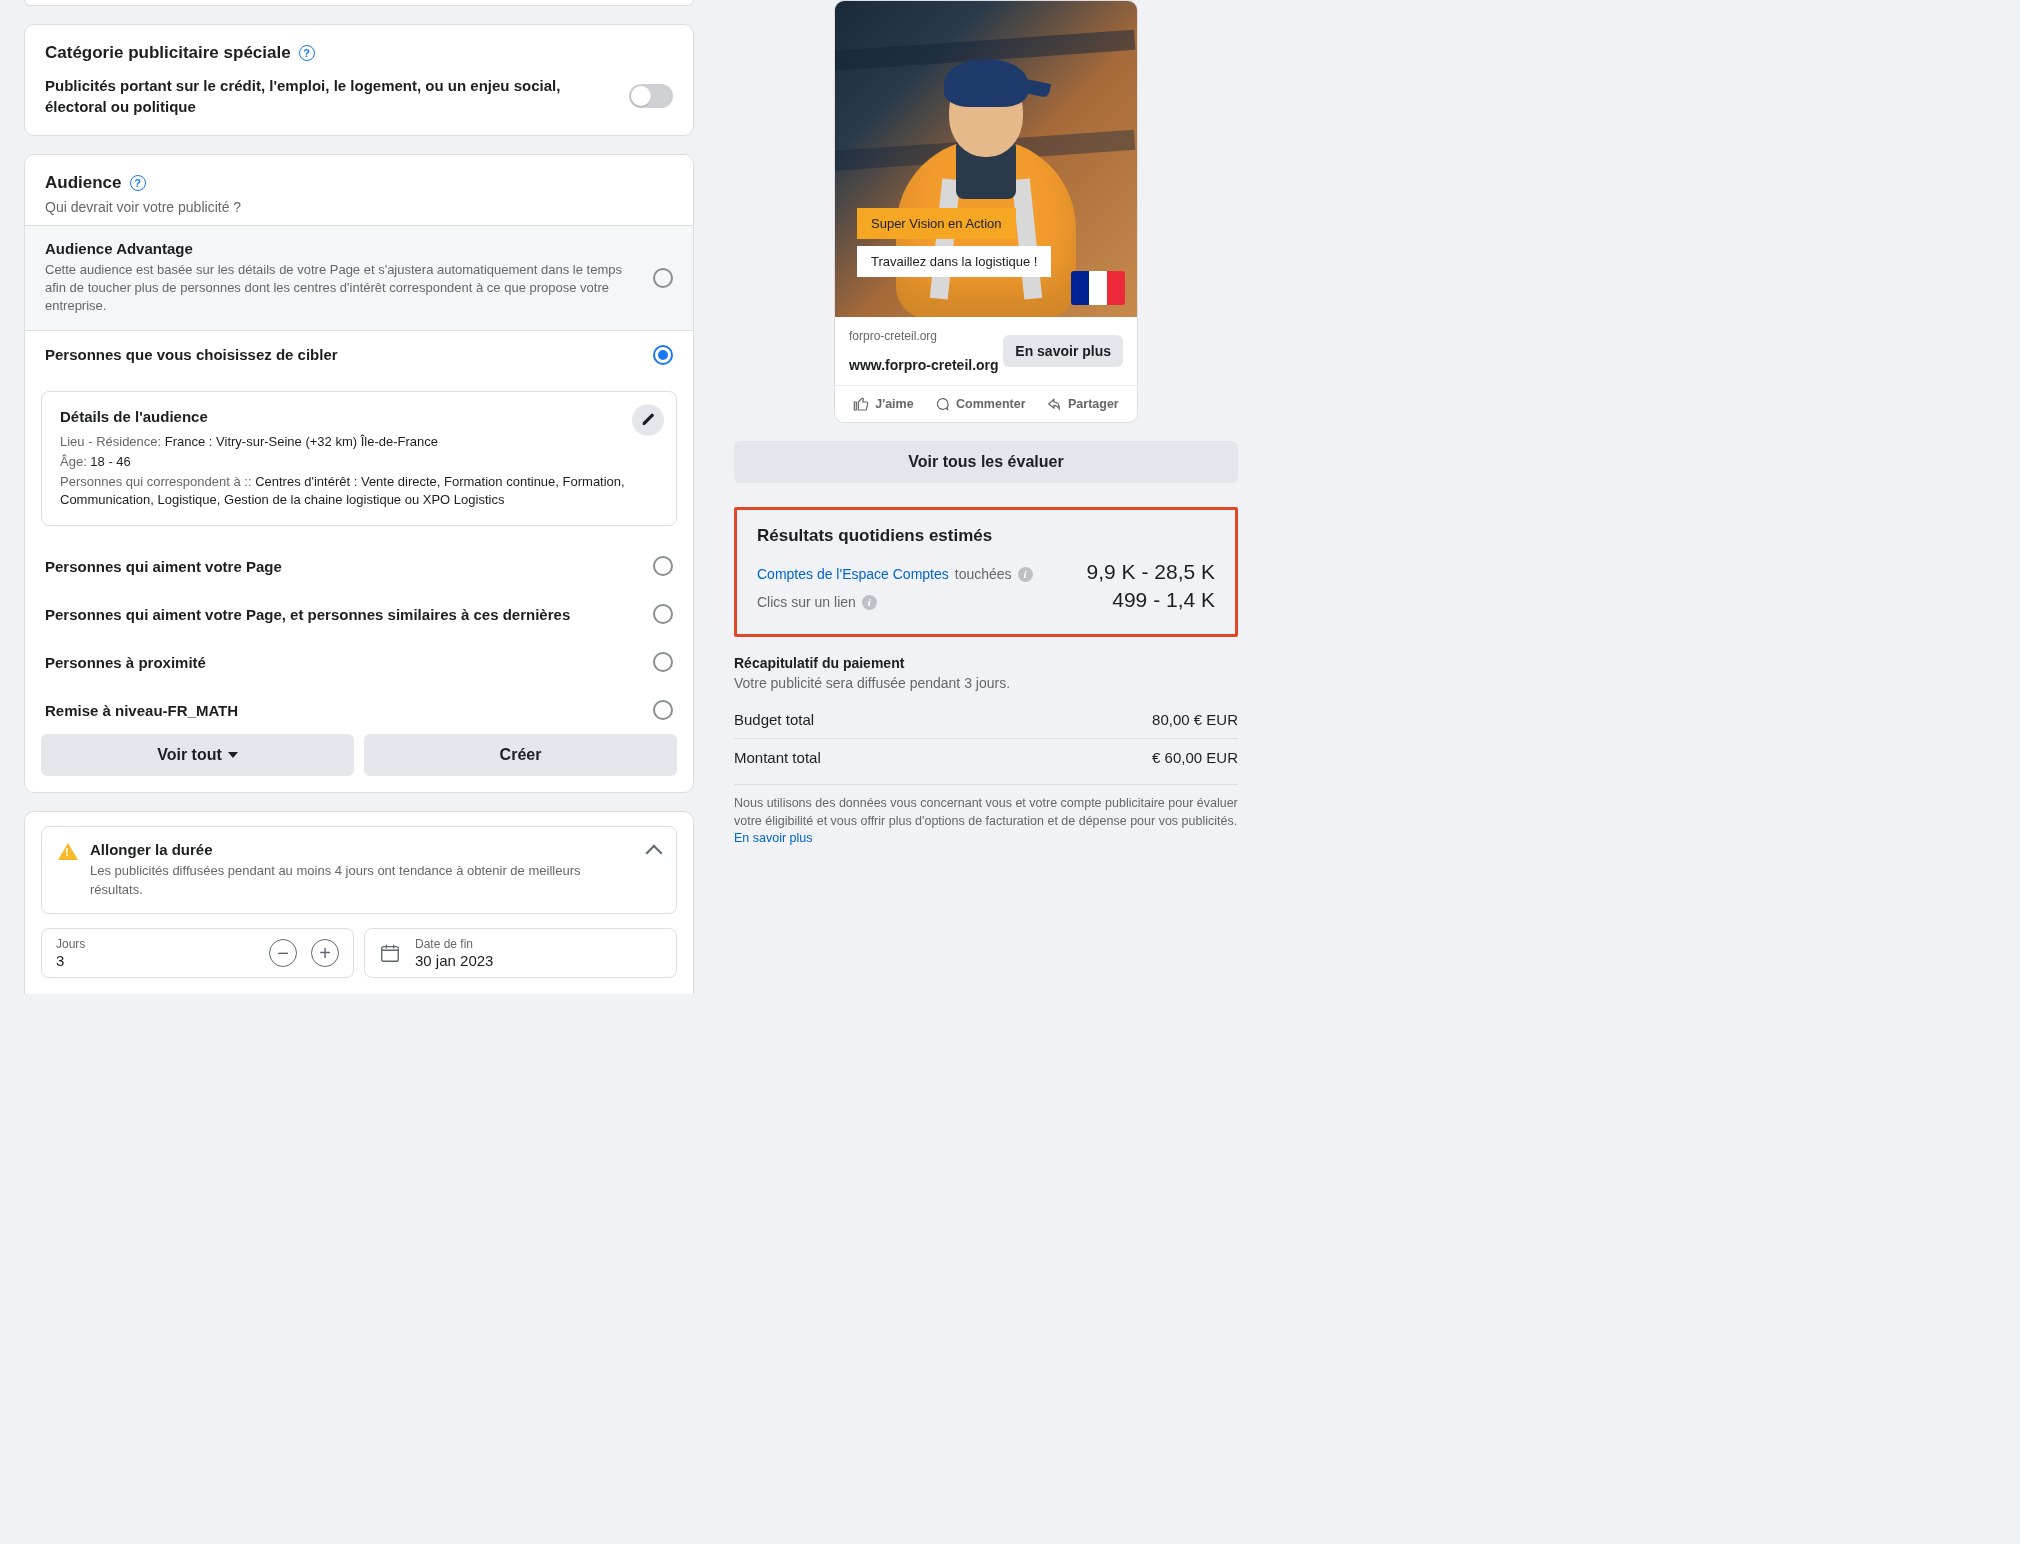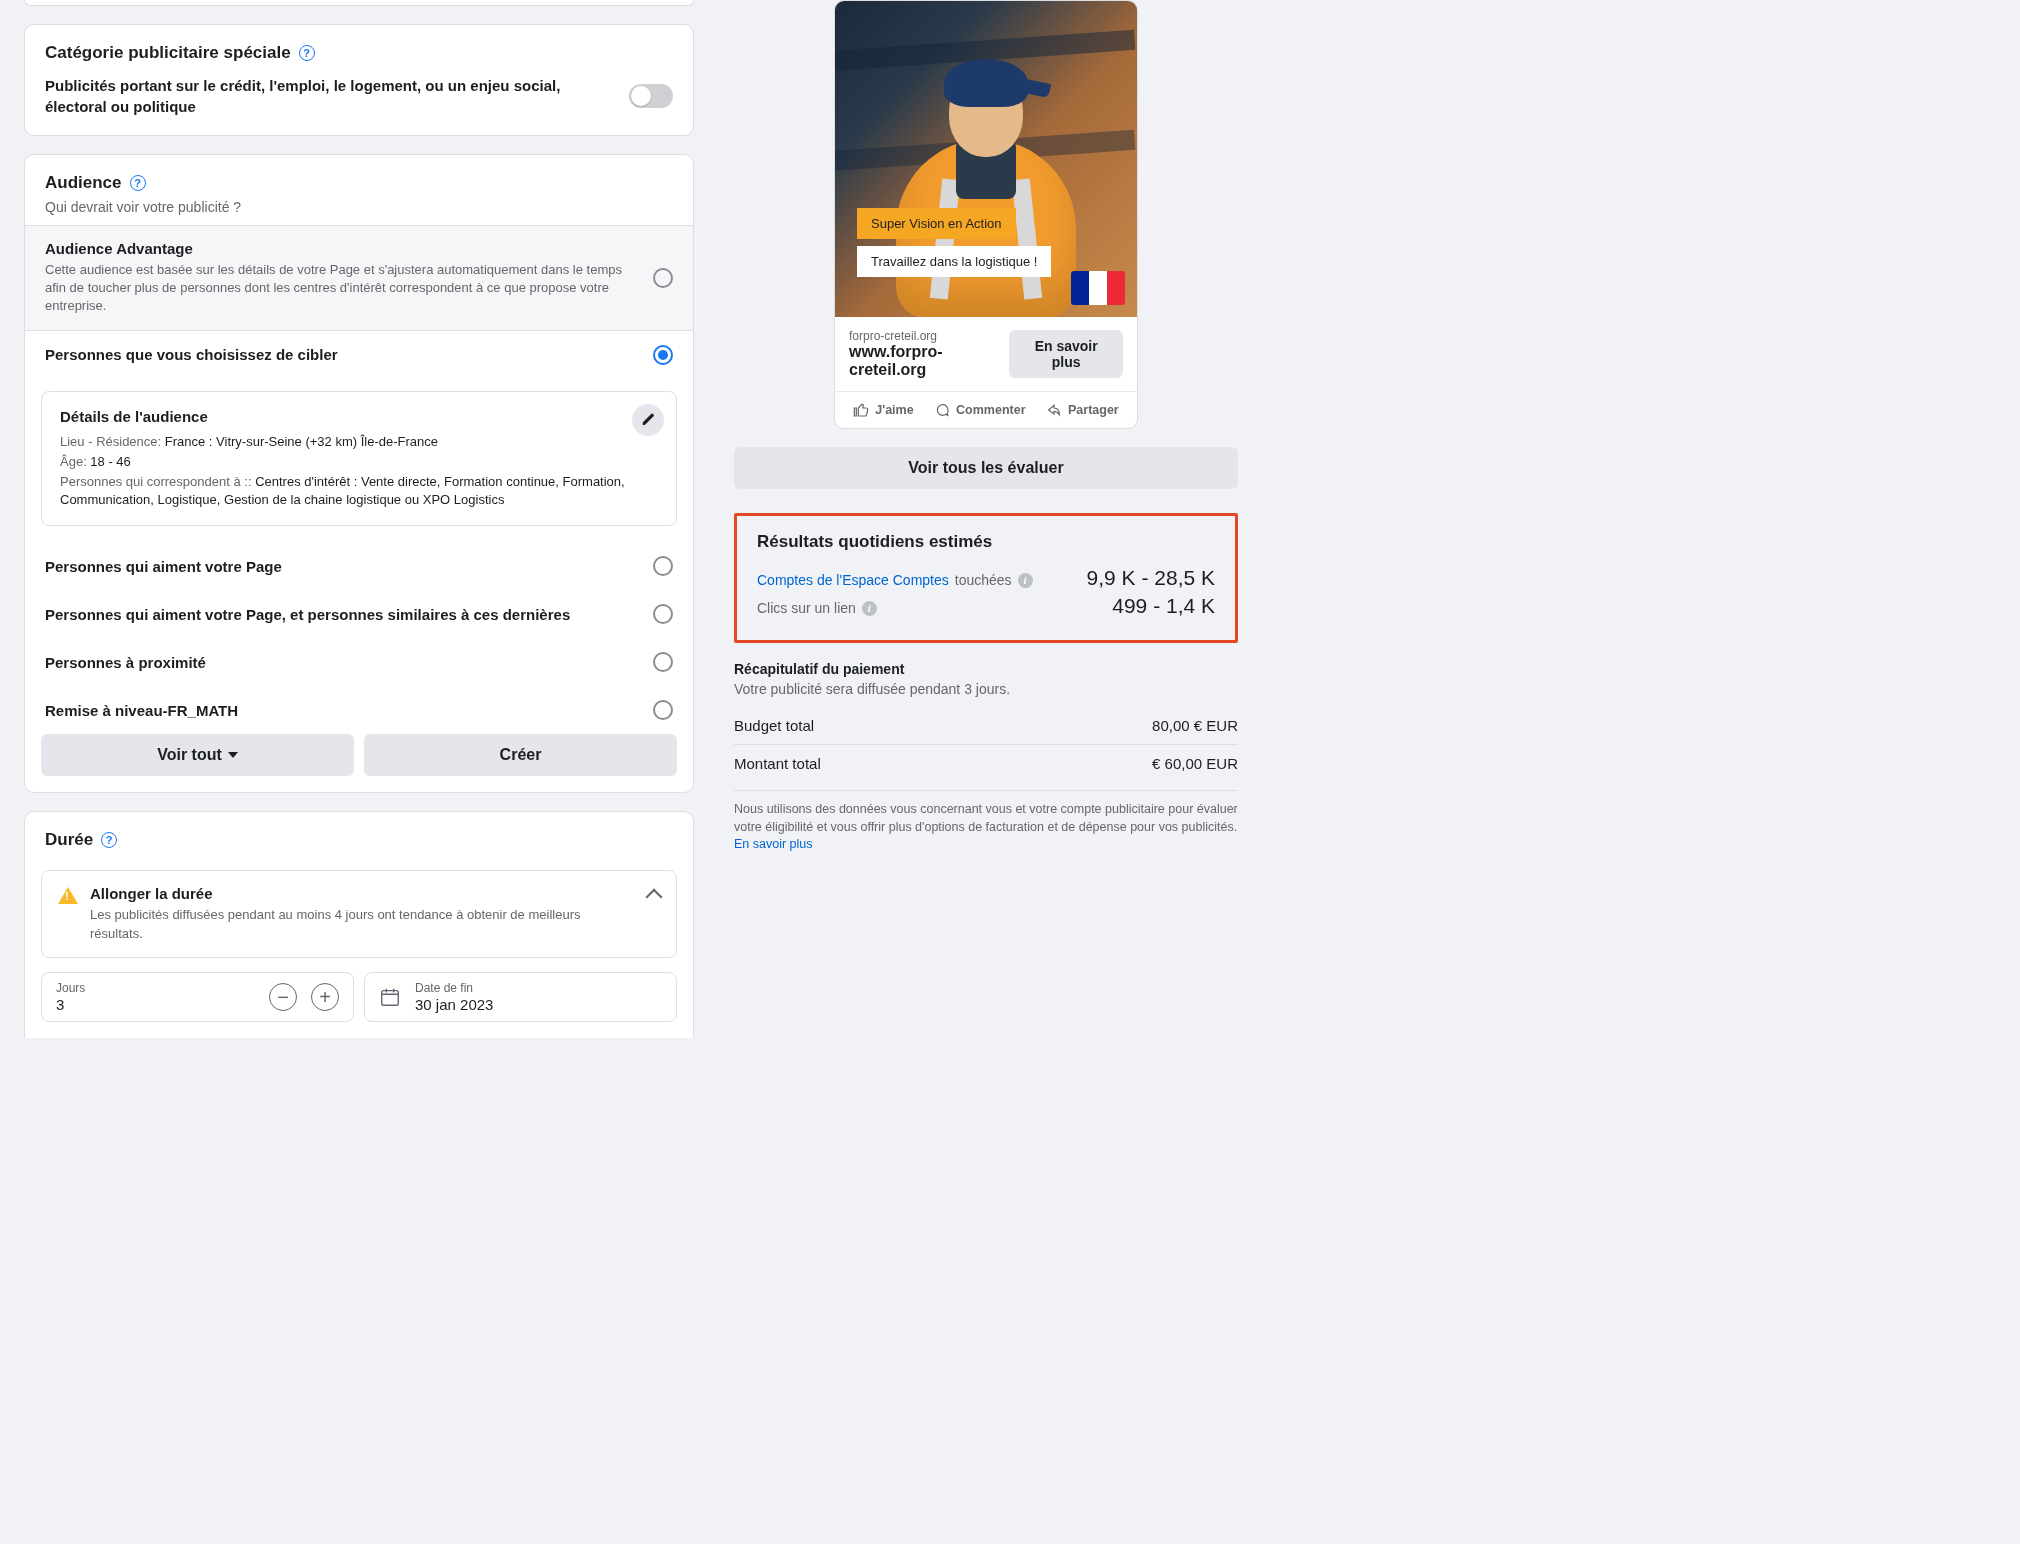--- a/index.html
+++ b/index.html
@@ -338,21 +338,21 @@
     mask: none;
   }
 
   .cta-row {
     display: flex;
     justify-content: space-between;
     align-items: center;
     padding: 12px 14px;
   }
   .cta-row .cta-domain { font-size: 12px; color: var(--text-grey); }
-  .cta-row .cta-title { font-size: 16px; font-weight: 700; margin-top: 0; }
+  .cta-row .cta-title { font-size: 14px; font-weight: 700; margin-top: 14px; }
   .cta-btn {
     background: var(--bg-grey-btn);
     border: none;
     border-radius: 6px;
     padding: 8px 12px;
     font-size: 14px;
     font-weight: 600;
     color: var(--text-dark);
   }
   .actions-row {
@@ -485,26 +485,20 @@
           <span>Voir tout</span>
           <span class="chevron-down"></span>
         </button>
         <button class="grey-btn">
           <span>Créer</span>
         </button>
       </div>
     </div>
 
     <div class="card" style="border-bottom:none; border-bottom-left-radius:0; border-bottom-right-radius:0;">
-      <div class="card-pad" style="padding-bottom:6px;">
-        <div class="section-title">
-          <span>Durée</span>
-          <span class="help-icon"></span>
-        </div>
-      </div>
       <div class="alert-box">
         <div class="warn-triangle"></div>
         <div style="flex:1;">
           <div style="font-weight:600;">Allonger la durée</div>
           <div class="tiny-text" style="margin-top:4px;">Les publicités diffusées pendant au moins 4 jours ont tendance à obtenir de meilleurs résultats.</div>
         </div>
         <div class="chevron-up"></div>
       </div>
       <div class="duration-inputs">
         <div class="input-box" style="flex:1;">

